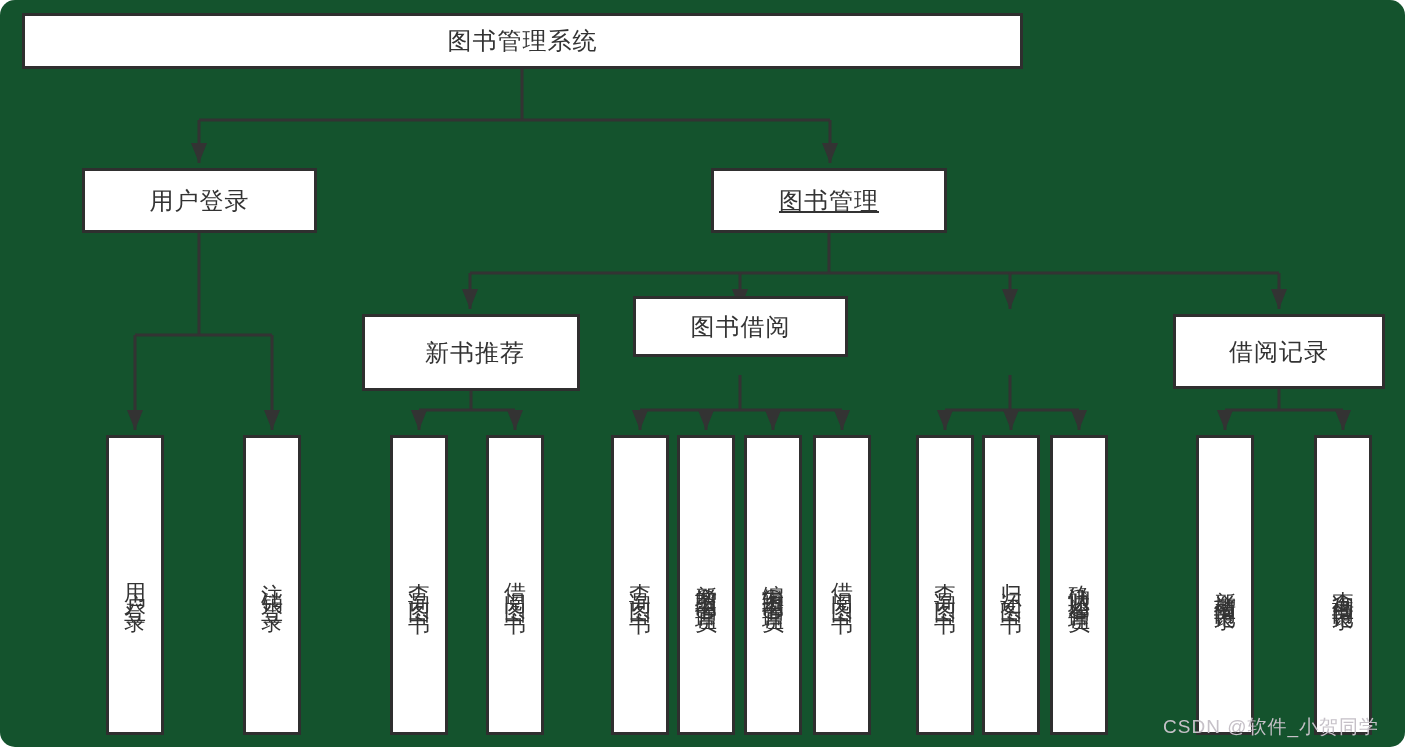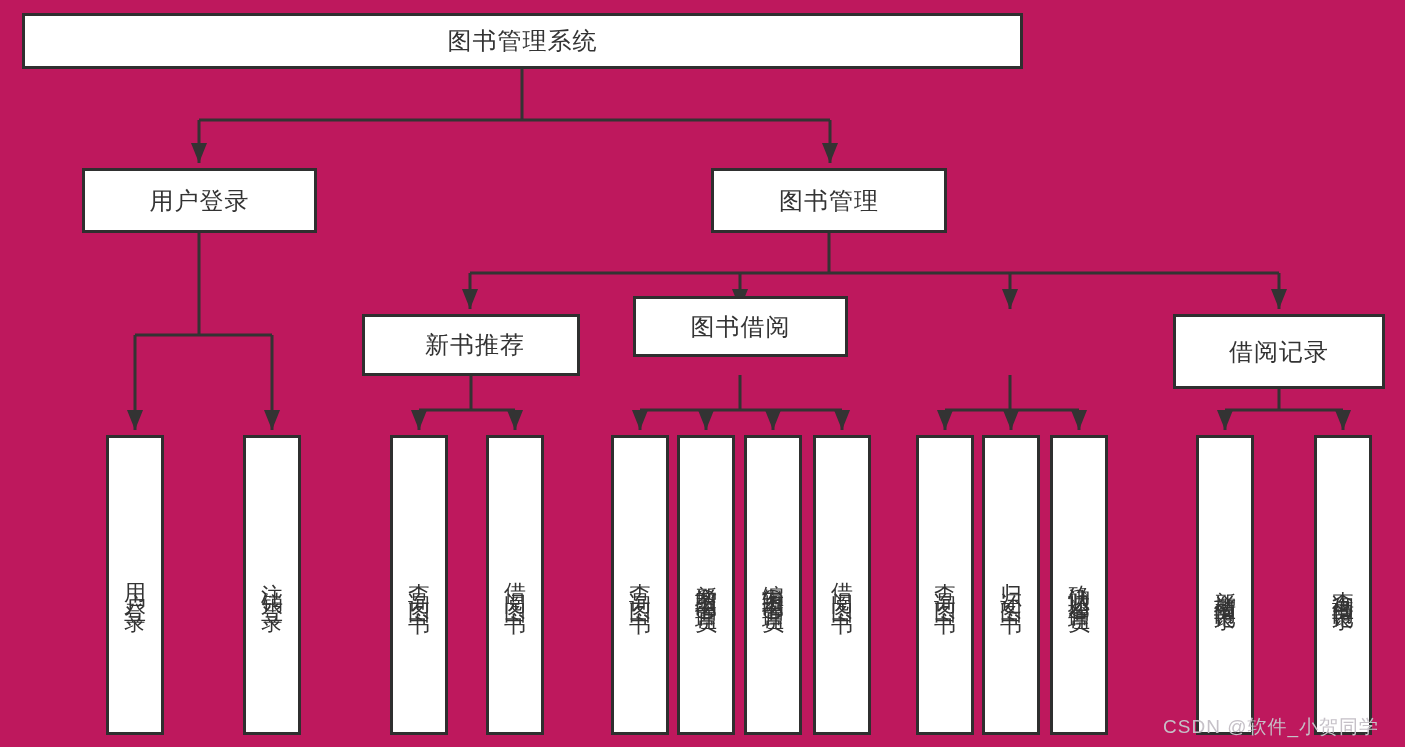--- a/index.html
+++ b/index.html
@@ -5,22 +5,23 @@
   html, body {
     margin: 0;
     padding: 0;
     background: #ffffff;
     font-family: "Liberation Sans", "DejaVu Sans", sans-serif;
   }
   #stage {
     position: relative;
     width: 1405px;
     height: 747px;
-    background: #be185d;
+    background: #14532d;
     overflow: hidden;
+    border-radius: 15px;
   }
   #wires {
     position: absolute;
     left: 0; top: 0;
     width: 1405px; height: 747px;
   }
   .node {
     position: absolute;
     box-sizing: border-box;
     background: #ffffff;
@@ -106,23 +107,23 @@
       <path d="M1279,375 V410"></path>
       <path d="M1225,410 H1343"></path>
       <line x1="1225" y1="410" x2="1225" y2="430" marker-end="url(#arrow)"></line>
       <line x1="1343" y1="410" x2="1343" y2="430" marker-end="url(#arrow)"></line>
     </g>
   </svg>
 
   <div class="node" style="left:22px; top:13px; width:1001px; height:56px;">图书管理系统</div>
 
   <div class="node" style="left:82px; top:168px; width:235px; height:65px;">用户登录</div>
-  <div class="node" style="left:711px; top:168px; width:236px; height:65px;">图书管理</div>
+  <div class="node" style="left:711px; top:168px; width:236px; height:65px;text-decoration:underline;">图书管理</div>
 
-  <div class="node" style="left:362px; top:314px; width:218px; height:62px;padding-left:8px;">新书推荐</div>
+  <div class="node" style="left:362px; top:314px; width:218px; height:77px;padding-left:8px;">新书推荐</div>
   <div class="node" style="left:633px; top:296px; width:215px; height:61px;">图书借阅</div>
   <div class="node" style="left:1173px; top:314px; width:212px; height:75px;">借阅记录</div>
 
   <div class="node leaf" style="left:106px; top:435px; width:58px; height:300px;">
     <span>用户登录</span>
   </div>
   <div class="node leaf" style="left:243px; top:435px; width:58px; height:300px;">
     <span>注销登录</span>
   </div>
 

